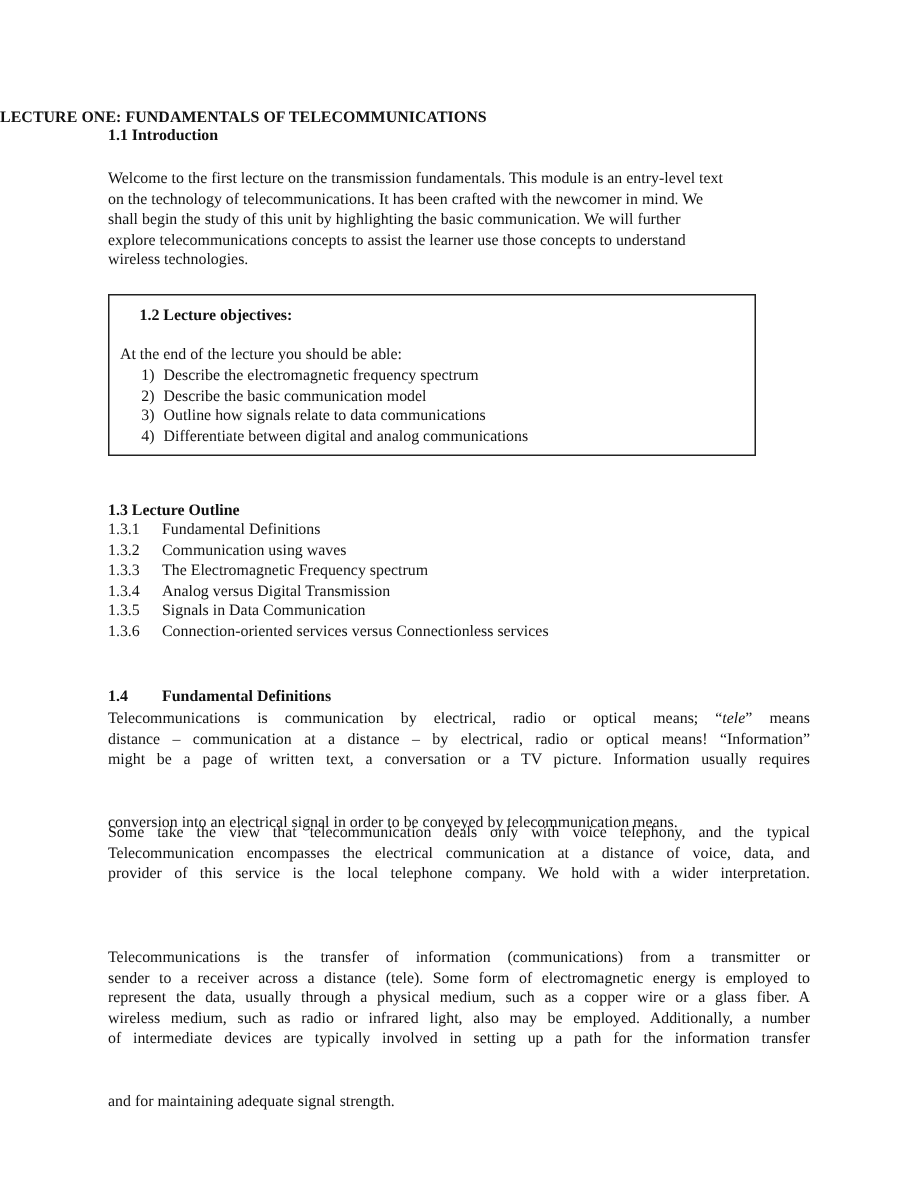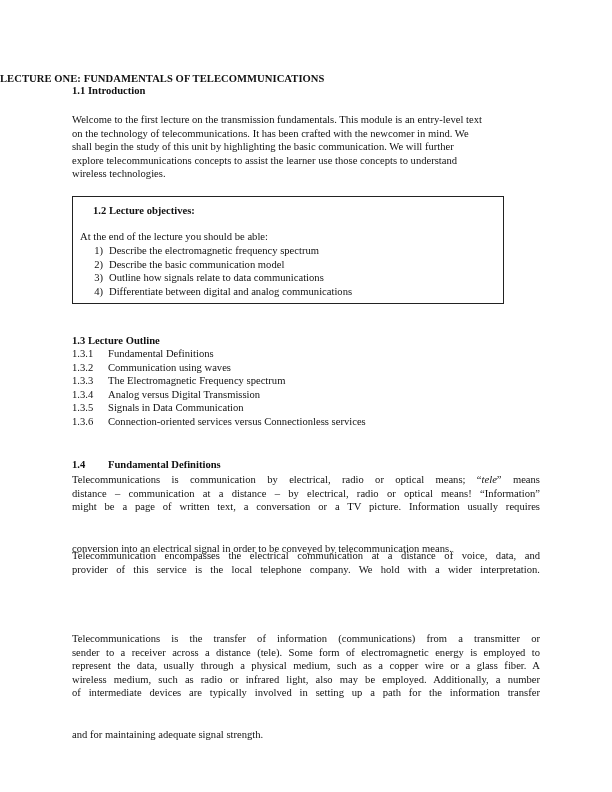--- a/index.html
+++ b/index.html
@@ -124,20 +124,21 @@
 </div>
 
 <div class="abs para justify" style="top:473px;">
   <span class="line"><span>Telecommunications is communication by electrical, radio or optical means; “</span><em>tele</em><span>” means</span></span>
   <span class="line">distance – communication at a distance – by electrical, radio or optical means! “Information”</span>
   <span class="line">might be a page of written text, a conversation or a TV picture. Information usually requires</span>
   <span class="line last">conversion into an electrical signal in order to be conveyed by telecommunication means.</span>
 </div>
 
 <div class="abs para justify" style="top:549px;">
+  <span class="line">Some take the view that telecommunication deals only with voice telephony, and the typical</span>
   <span class="line">Telecommunication encompasses the electrical communication at a distance of voice, data, and</span>
   <span class="line">provider of this service is the local telephone company. We hold with a wider interpretation.</span>
 </div>
 
 <div class="abs para justify" style="top:632px;">
   <span class="line">Telecommunications is the transfer of information (communications) from a transmitter or</span>
   <span class="line">sender to a receiver across a distance (tele). Some form of electromagnetic energy is employed to</span>
   <span class="line">represent the data, usually through a physical medium, such as a copper wire or a glass fiber. A</span>
   <span class="line">wireless medium, such as radio or infrared light, also may be employed. Additionally, a number</span>
   <span class="line">of intermediate devices are typically involved in setting up a path for the information transfer</span>

